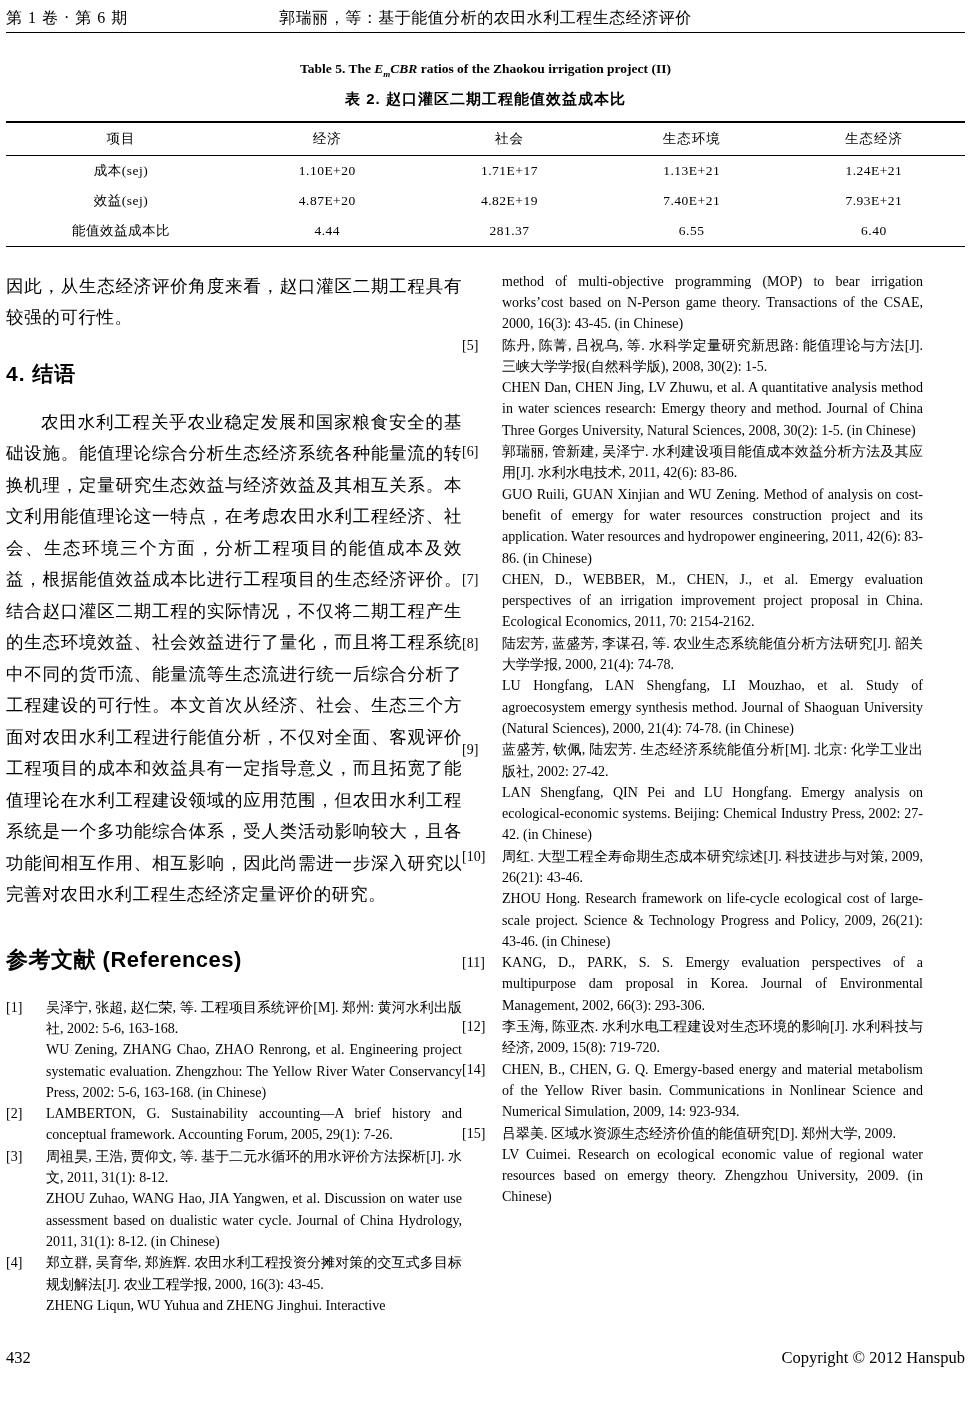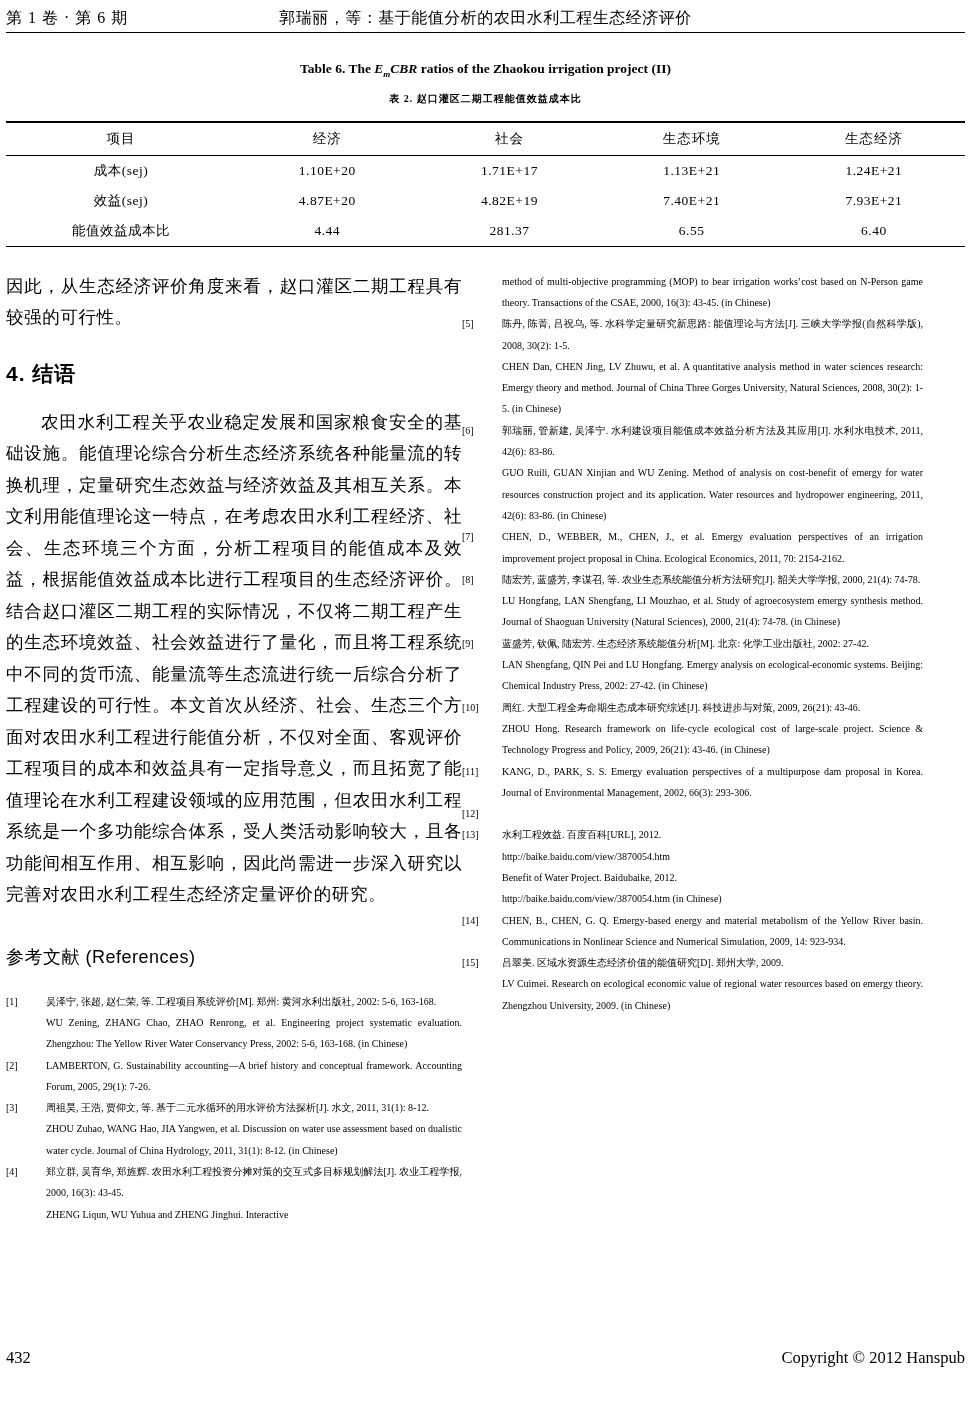--- a/index.html
+++ b/index.html
@@ -10,60 +10,60 @@
     font-family:"Liberation Serif","DejaVu Serif",serif;
   }
   
   .running-head{ position:relative; height:26px; border-bottom:1.5px solid #000; font-size:16px; }
   .issue{ position:absolute; left:0; top:2px; letter-spacing:1px; }
   .running-title{ position:absolute; left:0; right:0; top:2px; text-align:center; letter-spacing:0.5px; }
   
   .table-caption{ text-align:center; margin-top:27px; font-weight:bold; }
   .cap-en{ font-size:13.5px; line-height:18px; }
   .cap-en i sub{ font-size:9px; }
-  .cap-zh{ font-size:10px; line-height:18px; margin-top:7px;
-           font-family:Liberation Serif, serif; letter-spacing:1px; }
+  .cap-zh{ font-size:15px; line-height:18px; margin-top:7px;
+           font-family:Liberation Sans, sans-serif; letter-spacing:1px; }
   
   table.emtable{ width:100%; border-collapse:collapse; margin-top:13px;
                  border-top:2px solid #000; border-bottom:1.5px solid #000; font-size:13.5px; }
   table.emtable th{ font-weight:normal; border-bottom:1px solid #000; padding:7px 0; text-align:center; letter-spacing:1px;}
   table.emtable td{ padding:6px 0; text-align:center; letter-spacing:0.5px; }
   .col-item{ width:24%; } .col-val{ width:19%; }
   
   .columns{ display:flex; margin-top:24px; }
   .col-left{ width:456px; flex:none; }
   .col-right{ width:461px; flex:none; }
   .body-par{ margin:0; font-size:17.5px; line-height:31.5px; text-align:justify; letter-spacing:0.6px; }
   .indent{ text-indent:2em; }
   h2.section-heading{ font-family:"Liberation Sans","DejaVu Sans",sans-serif;
       font-size:21px; font-weight:bold; margin:26px 0 19px 0; letter-spacing:1px; }
   h2.refs-heading{ font-family:"Liberation Sans","DejaVu Sans",sans-serif;
-      font-size:18px; font-weight:normal; margin:34px 0 22px 0; letter-spacing:0.5px; }
-  
-  .ref-list{ font-size:10px; line-height:21.3px; }
+      font-size:22px; font-weight:bold; margin:34px 0 22px 0; letter-spacing:0.5px; }
+  
+  .ref-list{ font-size:14px; line-height:21.3px; }
   .ref-item{ display:flex; }
   .ref-num{ width:40px; flex:none; }
   .ref-body{ flex:1; text-align:justify; }
   .ref-line{ text-align:justify; }
   
   .page-footer{ position:absolute; left:6px; right:6px; bottom:6px;
       display:flex; justify-content:space-between; font-size:16.5px; }
 </style>
 </head>
 <body>
 
 <div class="page">
 
   <div class="running-head">
     <span class="issue">第 1 卷 · 第 6 期</span>
     <span class="running-title">郭瑞丽，等：基于能值分析的农田水利工程生态经济评价</span>
   </div>
 
   <div class="table-caption">
-    <div class="cap-en"><span>Table 6. The </span><i><span>E</span><sub>m</sub><span>CBR</span></i><span> ratios of the Zhaokou irrigation project (II)</span></div>
+    <div class="cap-en"><span>Table 5. The </span><i><span>E</span><sub>m</sub><span>CBR</span></i><span> ratios of the Zhaokou irrigation project (II)</span></div>
     <div class="cap-zh">表 2. 赵口灌区二期工程能值效益成本比</div>
   </div>
 
   <table class="emtable">
     <thead>
       <tr>
         <th class="col-item">项目</th>
         <th class="col-val">经济</th>
         <th class="col-val">社会</th>
         <th class="col-val">生态环境</th>
@@ -185,29 +185,21 @@
         </div>
         <div class="ref-item">
           <span class="ref-num">[11]</span>
           <div class="ref-body">
             <div class="ref-line">KANG, D., PARK, S. S. Emergy evaluation perspectives of a multipurpose dam proposal in Korea. Journal of Environmental Management, 2002, 66(3): 293-306.</div>
           </div>
         </div>
         <div class="ref-item">
           <span class="ref-num">[12]</span>
           <div class="ref-body">
-          </div>
-        </div>
-        <div class="ref-item">
-          <span class="ref-num">[13]</span>
-          <div class="ref-body">
-            <div class="ref-line">水利工程效益. 百度百科[URL], 2012.</div>
-            <div class="ref-line">http://baike.baidu.com/view/3870054.htm</div>
-            <div class="ref-line">Benefit of Water Project. Baidubaike, 2012.</div>
-            <div class="ref-line">http://baike.baidu.com/view/3870054.htm (in Chinese)</div>
+            <div class="ref-line">李玉海, 陈亚杰. 水利水电工程建设对生态环境的影响[J]. 水利科技与经济, 2009, 15(8): 719-720.</div>
           </div>
         </div>
         <div class="ref-item">
           <span class="ref-num">[14]</span>
           <div class="ref-body">
             <div class="ref-line">CHEN, B., CHEN, G. Q. Emergy-based energy and material metabolism of the Yellow River basin. Communications in Nonlinear Science and Numerical Simulation, 2009, 14: 923-934.</div>
           </div>
         </div>
         <div class="ref-item">
           <span class="ref-num">[15]</span>

